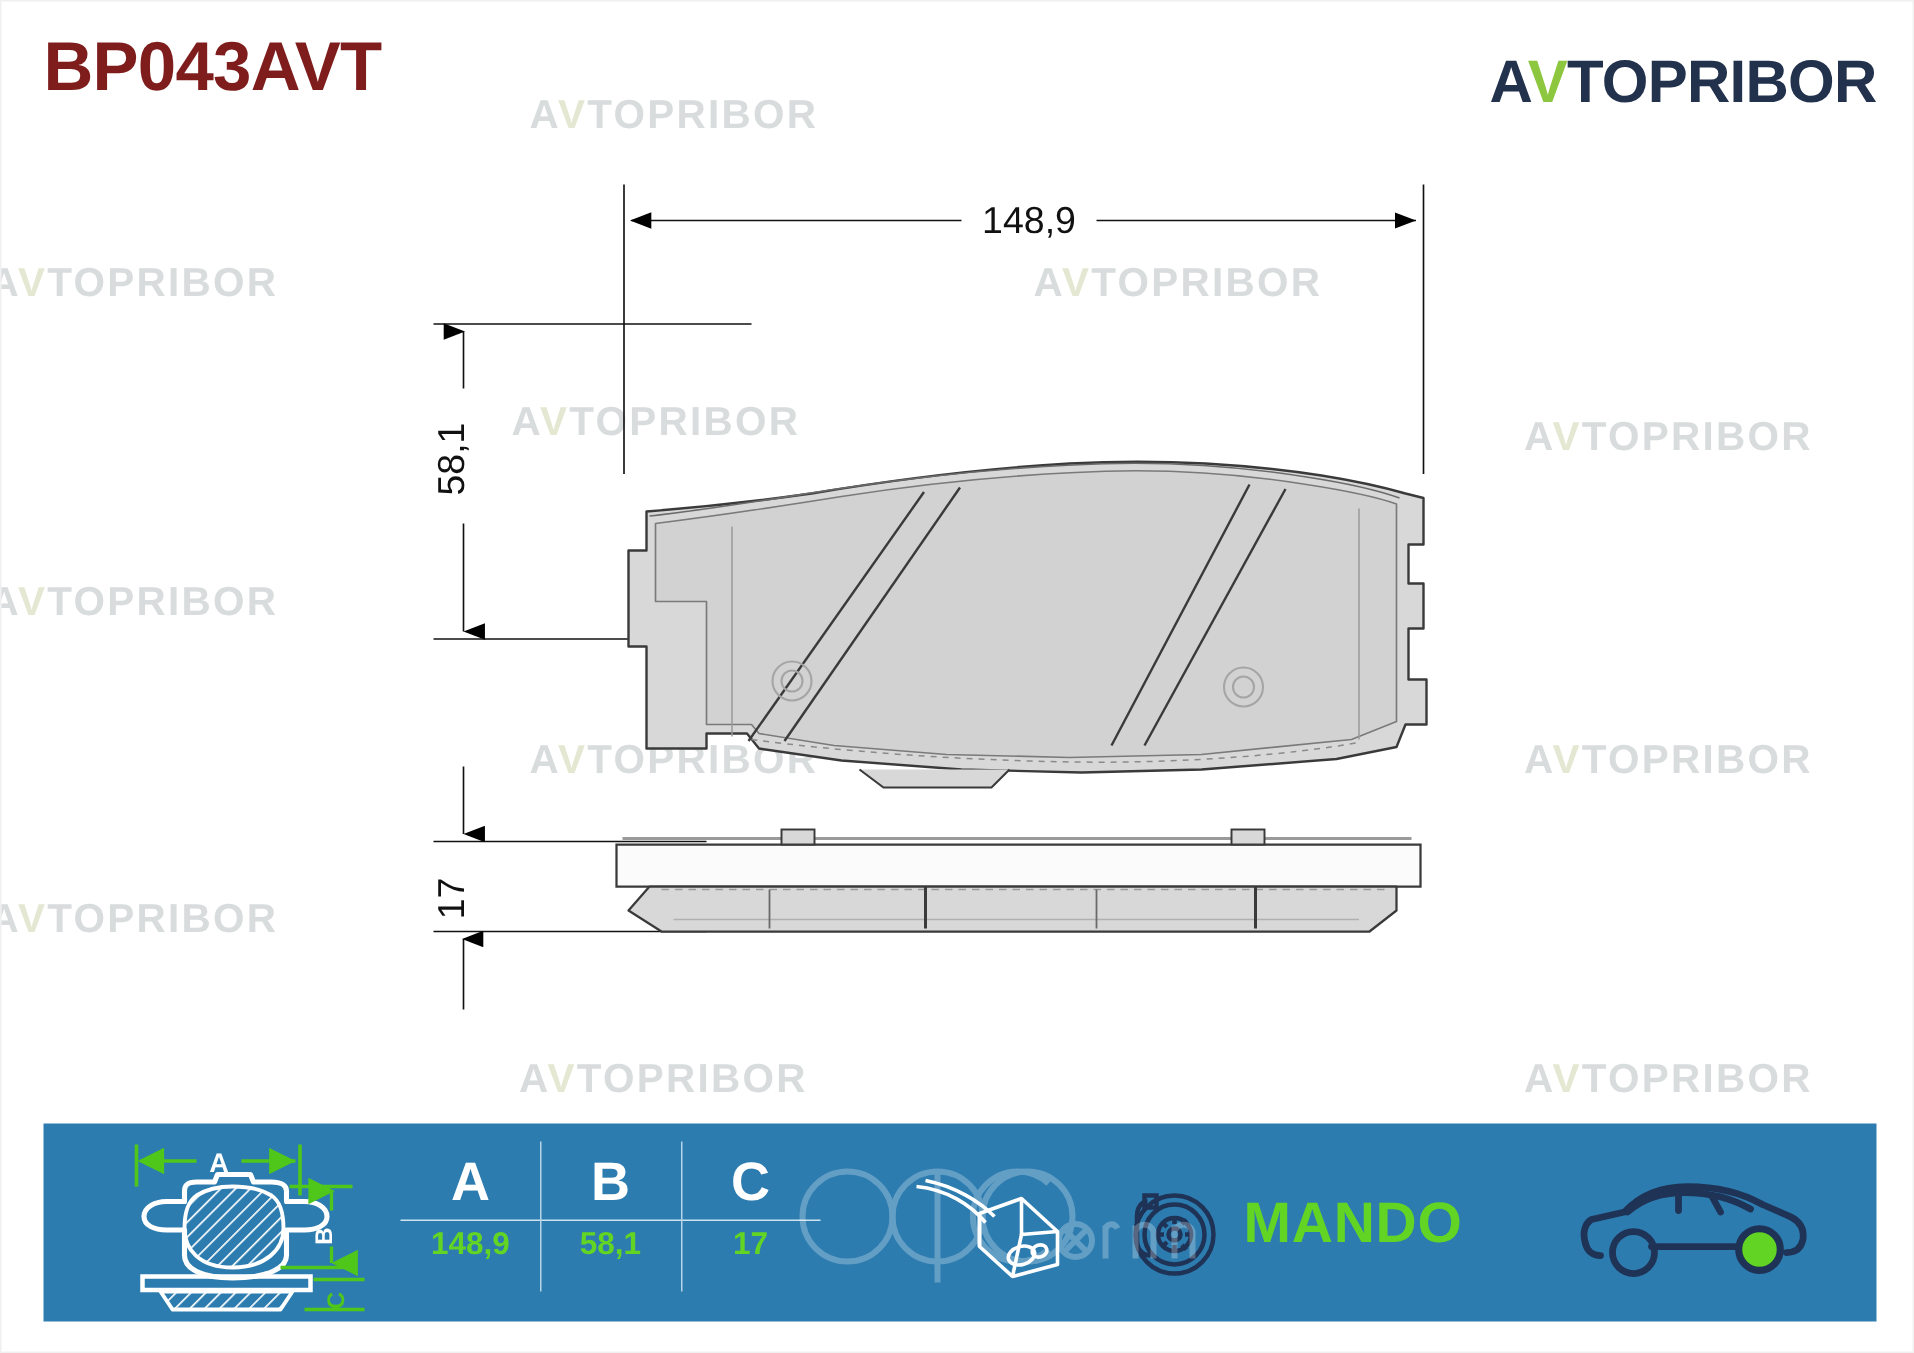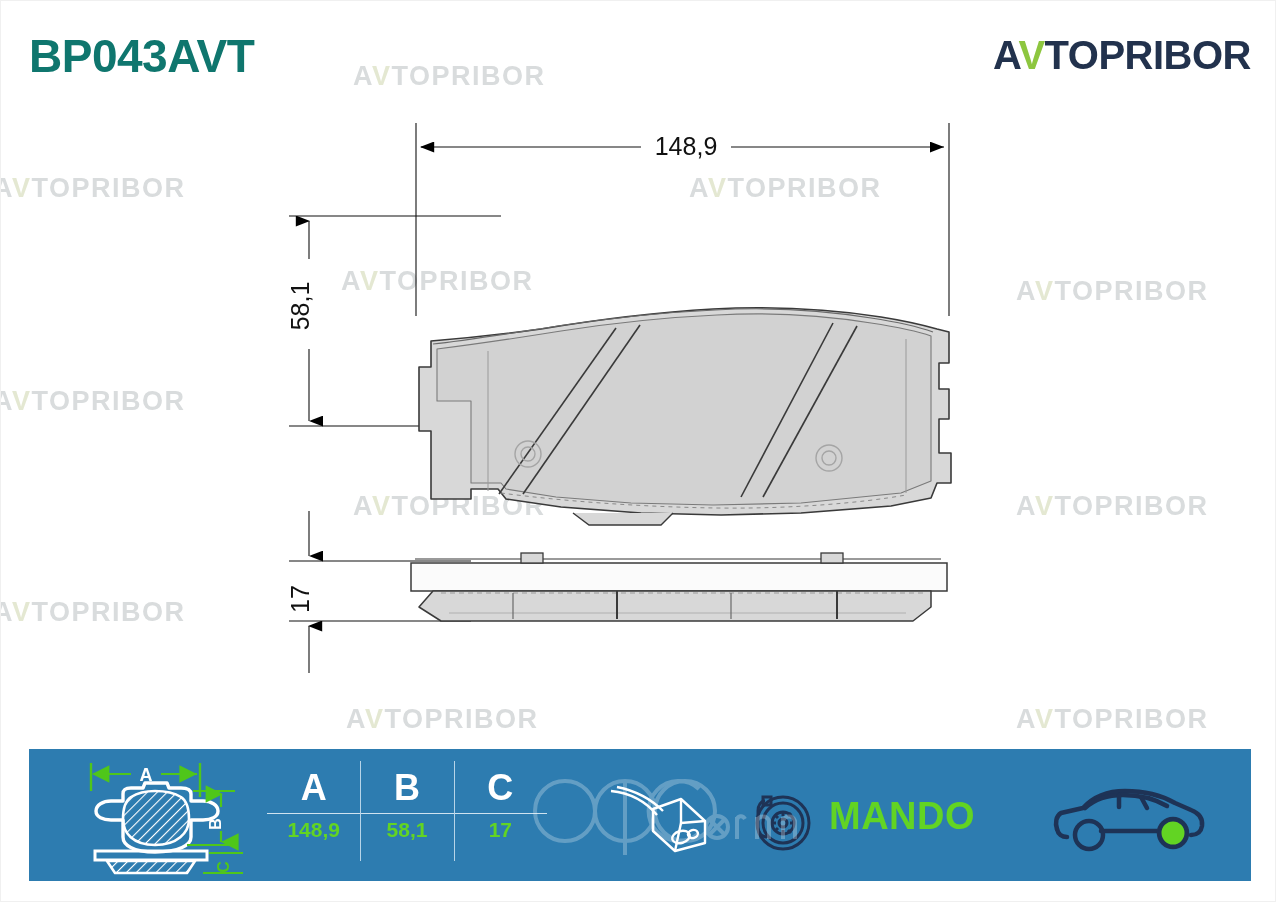--- a/index.html
+++ b/index.html
@@ -31,25 +31,25 @@
     pointer-events: none;
     z-index: 1;
   }
   .wm .a-mark { color: #d9dcdd; }
   .wm .v-mark { color: #e4e8d2; }
 
   
   .sku {
     position: absolute;
     left: 28px;
-    top: 28px;
+    top: 16px;
     font-size: 46px;
     font-weight: 700;
     letter-spacing: -0.5px;
-    color: #0f766e;
+    color: #7f1d1d;
     z-index: 5;
   }
   .brand-logo {
     position: absolute;
     right: 24px;
     top: 32px;
     font-size: 40px;
     font-weight: 700;
     letter-spacing: -0.5px;
     color: #22324d;

